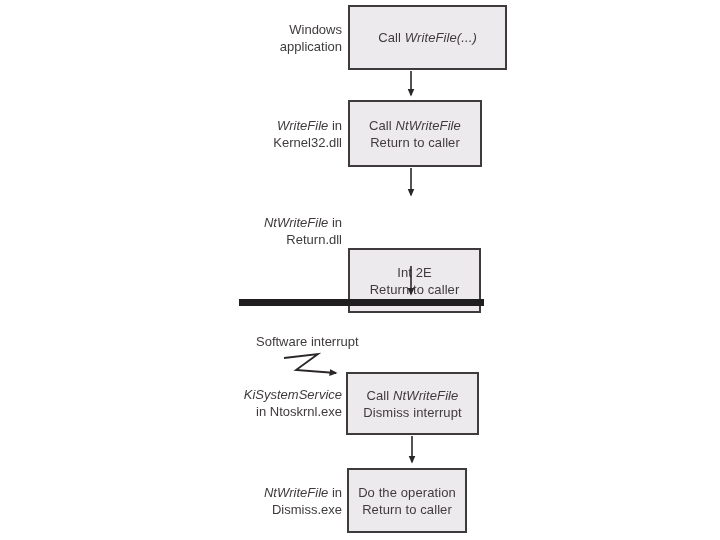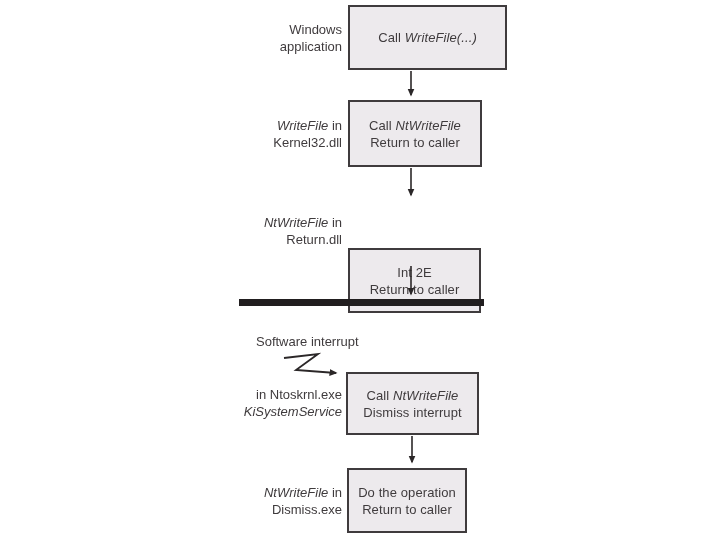--- a/index.html
+++ b/index.html
@@ -88,22 +88,22 @@
   </div>
   <div class="side-label label-2">
     <div><i>WriteFile</i><span> in</span></div>
     <div>Kernel32.dll</div>
   </div>
   <div class="side-label label-3">
     <div><i>NtWriteFile</i><span> in</span></div>
     <div>Return.dll</div>
   </div>
   <div class="side-label label-4">
+    <div><i>KiSystemService</i><span></span></div>
     <div>in Ntoskrnl.exe</div>
-    <div><i>KiSystemService</i><span></span></div>
   </div>
   <div class="side-label label-5">
     <div><i>NtWriteFile</i><span> in</span></div>
     <div>Dismiss.exe</div>
   </div>
 
   <div class="flow-box box-1">
     <div><span>Call </span><i>WriteFile(...)</i></div>
   </div>
   <div class="flow-box box-2">

